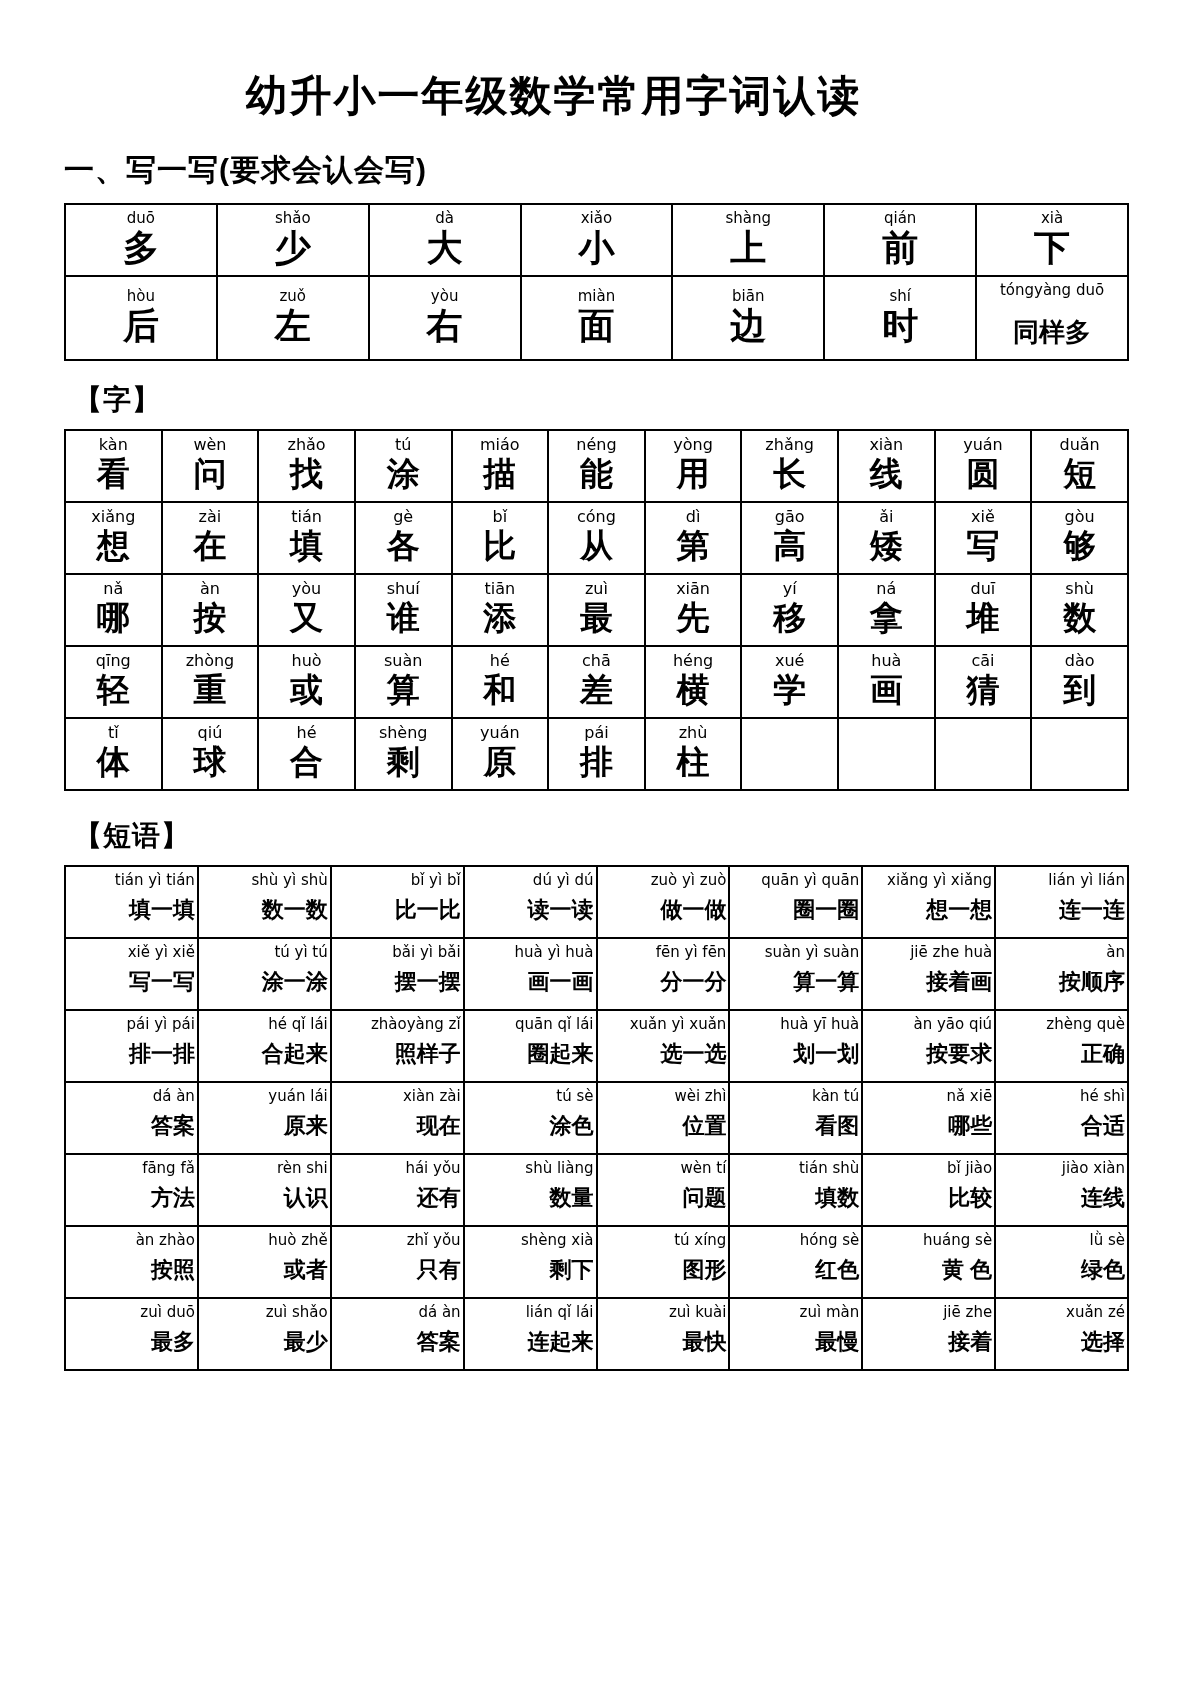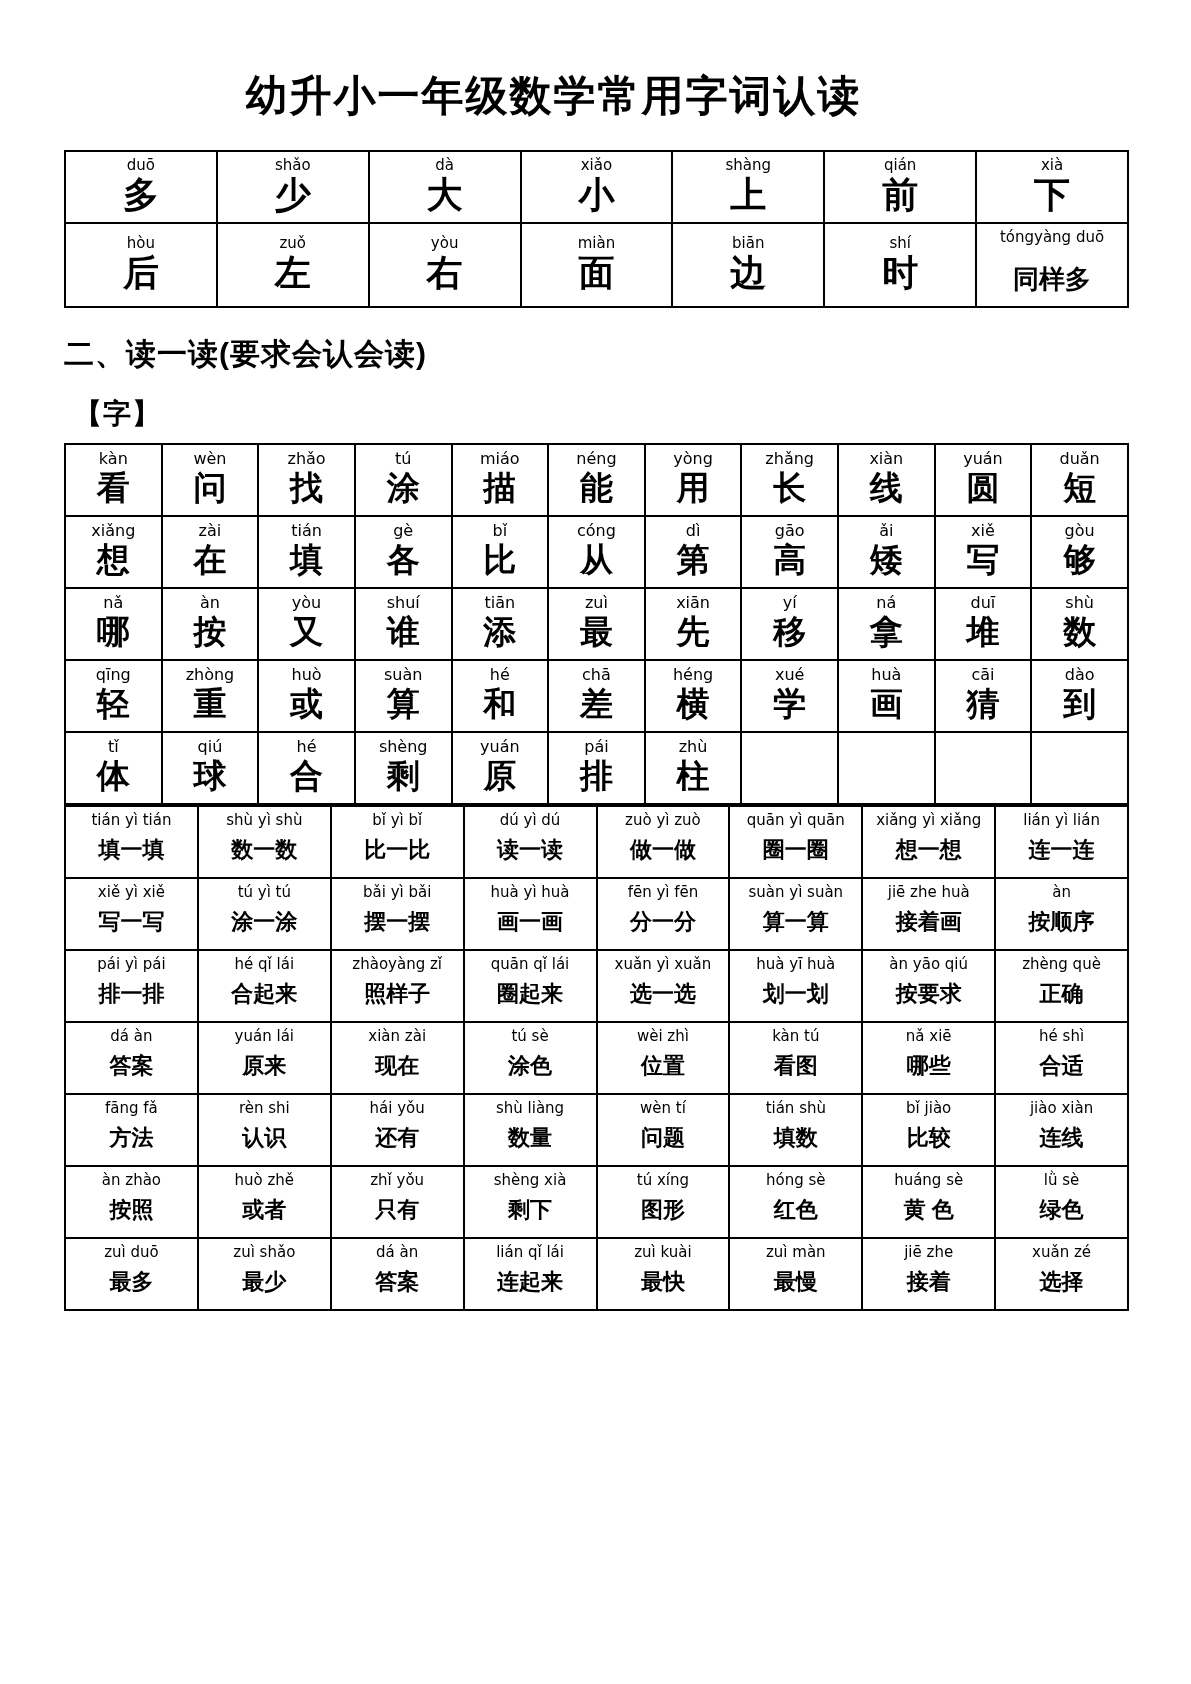--- a/index.html
+++ b/index.html
@@ -72,31 +72,32 @@
   
   table.t-write td { height: 52px; }
   table.t-write .py { font-size: 15px; }
   table.t-write .hz { font-size: 36px; }
   table.t-write .hz.small { font-size: 26px; margin-top: 12px; }
 
   table.t-chars td { height: 44px; }
   table.t-chars .py { font-size: 16px; }
   table.t-chars .hz { font-size: 33px; }
 
-  table.t-phrase td { height: 44px; }
+  table.t-phrase td { height: 44px; text-align: right; }
   table.t-phrase .py { font-size: 15px; }
   table.t-phrase .hz { font-size: 22px; }
 </style>
 </head>
 <body>
 
 <div class="page">
 
   <div class="doc-title">幼升小一年级数学常用字词认读</div>
 
+  <div class="section-heading">一、写一写(要求会认会写)</div>
   <table class="grid t-write">
     <tbody>
         <tr>
           <td>
             <span class="py">duō</span>
             <span class="hz">多</span>
           </td>
           <td>
             <span class="py">shǎo</span>
             <span class="hz">少</span>
@@ -148,21 +149,20 @@
             <span class="hz">时</span>
           </td>
           <td>
             <span class="py">tóngyàng duō</span>
             <span class="hz small">同样多</span>
           </td>
         </tr>
       </tbody>
   </table>
 
-  <div class="section-heading" style="margin-top:26px;">二、读一读(要求会认会读)</div>
 
   <div class="sub-heading">【字】</div>
   <table class="grid t-chars">
     <tbody>
         <tr>
           <td>
             <span class="py">kàn</span>
             <span class="hz">看</span>
           </td>
           <td>
@@ -386,20 +386,21 @@
             <span class="hz">&nbsp;</span>
           </td>
           <td class="empty">
             <span class="py">&nbsp;</span>
             <span class="hz">&nbsp;</span>
           </td>
         </tr>
       </tbody>
   </table>
 
+  <div class="sub-heading" style="margin-top:26px;">【短语】</div>
   <table class="grid t-phrase">
     <tbody>
         <tr>
           <td>
             <span class="py">tián yì tián</span>
             <span class="hz">填一填</span>
           </td>
           <td>
             <span class="py">shù yì shù</span>
             <span class="hz">数一数</span>

